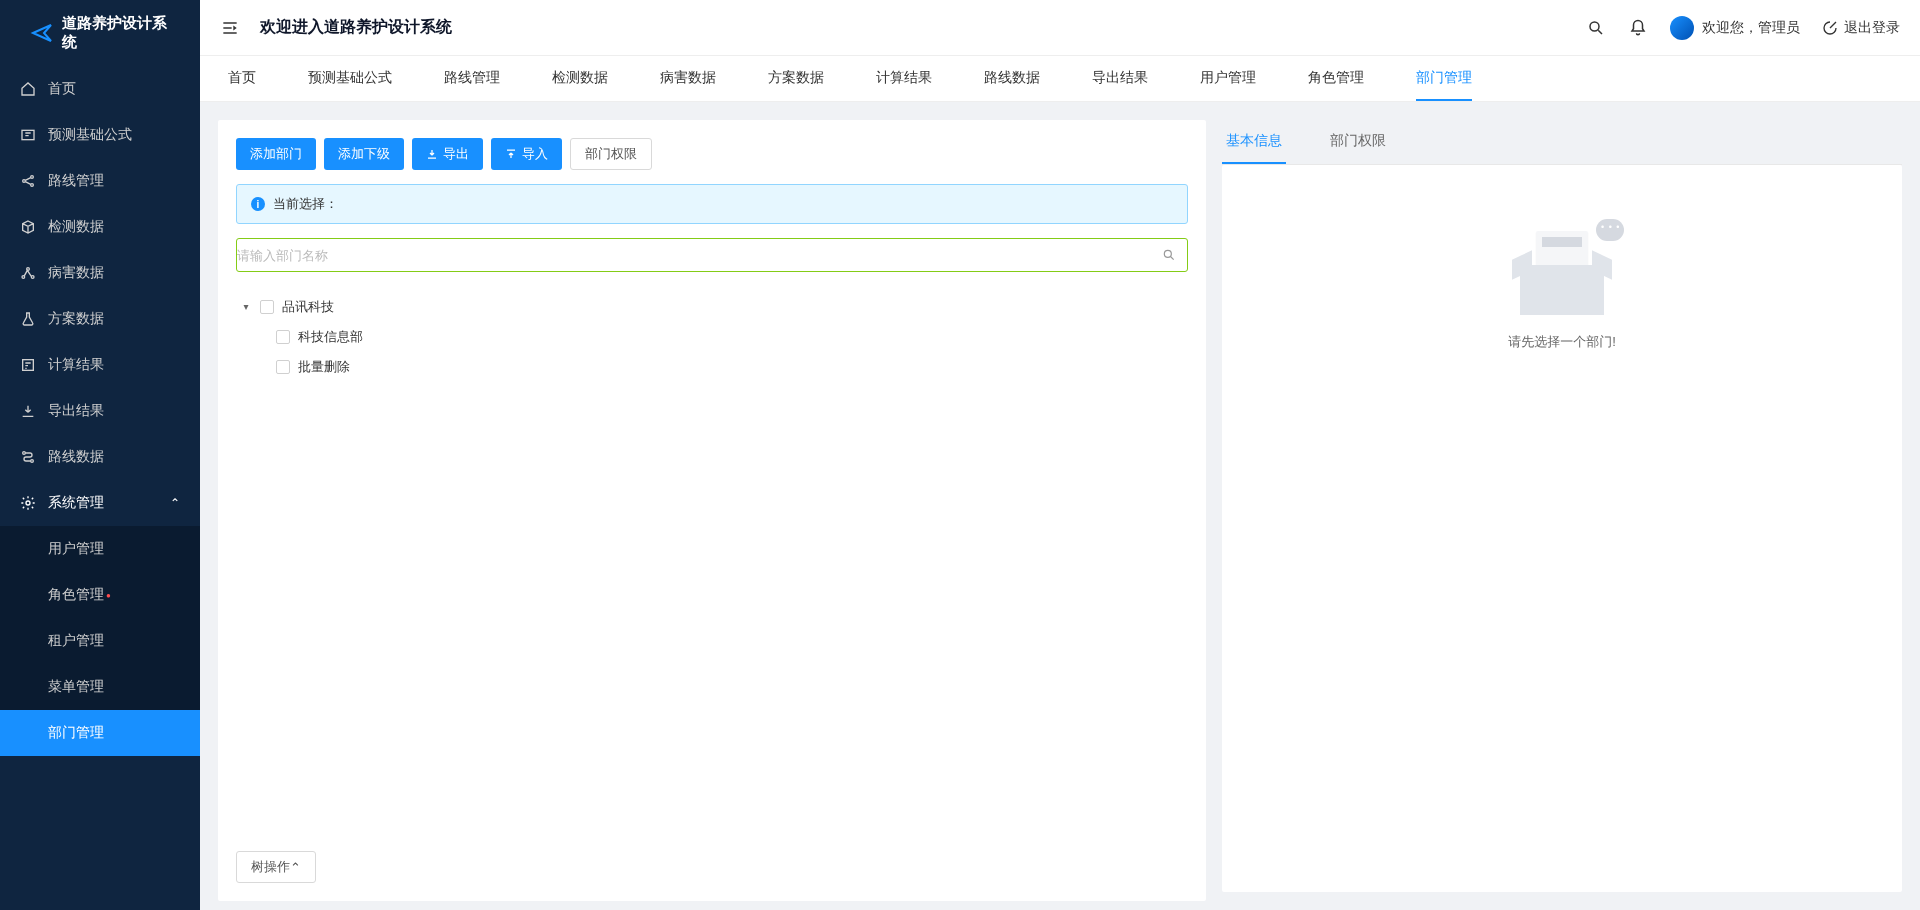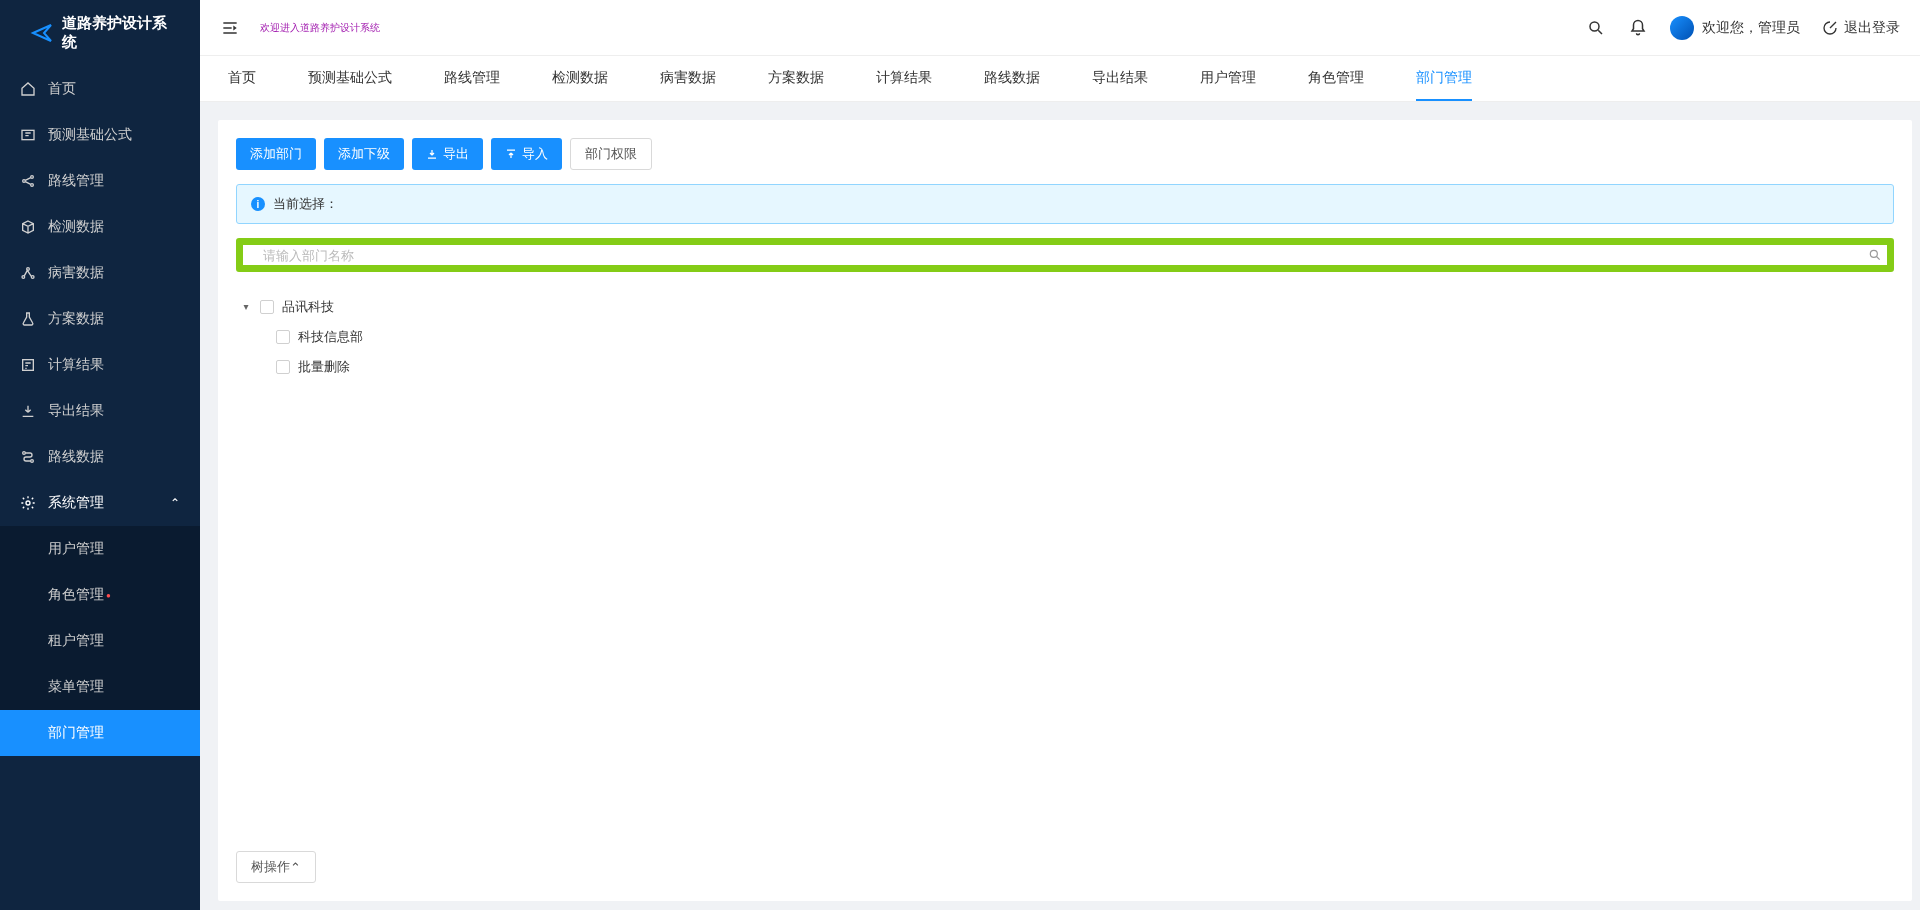--- a/index.html
+++ b/index.html
@@ -17,21 +17,21 @@
 .nav-icon { width: 16px; height: 16px; display: inline-flex; align-items: center; justify-content: center; }
 .nav-item .arrow { margin-left: auto; font-size: 12px; color: #fff; }
 .nav-sub { padding-left: 48px; height: 46px; display: flex; align-items: center; color: #d0d0d0; cursor: pointer; background: #0a1b30; }
 .nav-sub.active { background: #1890ff; color: #fff; }
 .nav-sub .dot { color: #ff4d4f; font-size: 8px; margin-left: 2px; }
 
 
 .main { flex: 1; display: flex; flex-direction: column; background: #fff; min-width: 0; }
 .topbar { height: 56px; display: flex; align-items: center; padding: 0 20px; border-bottom: 1px solid #eee; background: #fff; }
 .hamburger { cursor: pointer; margin-right: 20px; width: 20px; height: 20px; display: flex; align-items: center; }
-.welcome { font-size: 10px; color: #a21caf; }
+.welcome { font-size: 16px; color: #0f172a; font-weight: bold; }
 .topbar-right { margin-left: auto; display: flex; align-items: center; gap: 22px; }
 .topbar-icon { cursor: pointer; color: #333; width: 20px; height: 20px; display: flex; align-items: center; justify-content: center; }
 .user { display: flex; align-items: center; gap: 8px; cursor: pointer; }
 .avatar { width: 24px; height: 24px; border-radius: 50%; background: linear-gradient(135deg,#1890ff,#0050b3); }
 .logout { display: flex; align-items: center; gap: 6px; cursor: pointer; }
 
 
 .tabs { height: 46px; display: flex; align-items: center; padding: 0 28px; gap: 52px; border-bottom: 1px solid #eee; overflow-x: auto; }
 .tab { color: #333; cursor: pointer; white-space: nowrap; height: 100%; display: flex; align-items: center; border-bottom: 2px solid transparent; }
 .tab.active { color: #1890ff; border-bottom-color: #1890ff; }
@@ -43,21 +43,21 @@
 
 .btn-row { display: flex; gap: 8px; flex-wrap: wrap; }
 .btn { height: 32px; padding: 0 14px; border-radius: 3px; font-size: 13px; display: inline-flex; align-items: center; gap: 5px; cursor: pointer; border: none; }
 .btn-primary { background: #1890ff; color: #fff; }
 .btn-default { background: #fff; color: #555; border: 1px solid #d9d9d9; }
 
 .alert { background: #e6f7ff; border: 1px solid #91d5ff; border-radius: 3px; padding: 10px 14px; display: flex; align-items: center; gap: 8px; font-size: 13px; color: #333; }
 .alert-icon { color: #1890ff; width: 14px; height: 14px; border-radius: 50%; background: #1890ff; color: #fff; display: flex; align-items: center; justify-content: center; font-size: 10px; font-weight: bold; }
 
 .search-wrap { position: relative; }
-.search-input { width: 100%; height: 34px; border: 7px solid #84cc16; border-radius: 3px; padding: 0 36px 0 20px; font-size: 13px; outline: none; }
+.search-input { width: 100%; height: 34px; border: 1px solid #84cc16; border-radius: 3px; padding: 0 36px 0 0; font-size: 13px; outline: none; }
 .search-input::placeholder { color: #bbb; }
 .search-input-icon { position: absolute; right: 12px; top: 50%; transform: translateY(-50%); color: #999; }
 
 .tree { padding: 6px 0; }
 .tree-node { display: flex; align-items: center; gap: 8px; padding: 6px 4px; font-size: 13px; cursor: pointer; }
 .tree-node.child { padding-left: 40px; }
 .tree-toggle { width: 12px; height: 12px; font-size: 10px; color: #666; display: inline-flex; justify-content: center; cursor: pointer; }
 .tree-checkbox { width: 14px; height: 14px; border: 1px solid #d0d0d0; border-radius: 2px; background: #fff; }
 
 .tree-ops-btn { align-self: flex-start; height: 32px; padding: 0 14px; border: 1px solid #d9d9d9; background: #fff; border-radius: 3px; display: inline-flex; align-items: center; gap: 0; cursor: pointer; font-size: 13px; color: #555; margin-top: auto; }
@@ -312,15 +312,33 @@
             <span>批量删除</span>
           </div>
         </div>
 
         <button class="tree-ops-btn">
           <span>树操作</span>
           <span>⌃</span>
         </button>
       </div>
 
+      <div class="right-panel">
+        <div class="right-tabs">
+          <div class="right-tab active">基本信息</div>
+          <div class="right-tab">部门权限</div>
+        </div>
+        <div class="right-body">
+          <div class="empty-illus">
+            <div class="empty-bubble"></div>
+            <div class="empty-paper">
+                <div class="empty-paper-bar"></div>
+              </div>
+            <div class="empty-box-flap-l"></div>
+            <div class="empty-box-flap-r"></div>
+            <div class="empty-box-back"></div>
+          </div>
+          <div class="empty-text">请先选择一个部门!</div>
+        </div>
+      </div>
     </div>
   </div>
 </div>
 
 </body></html>

